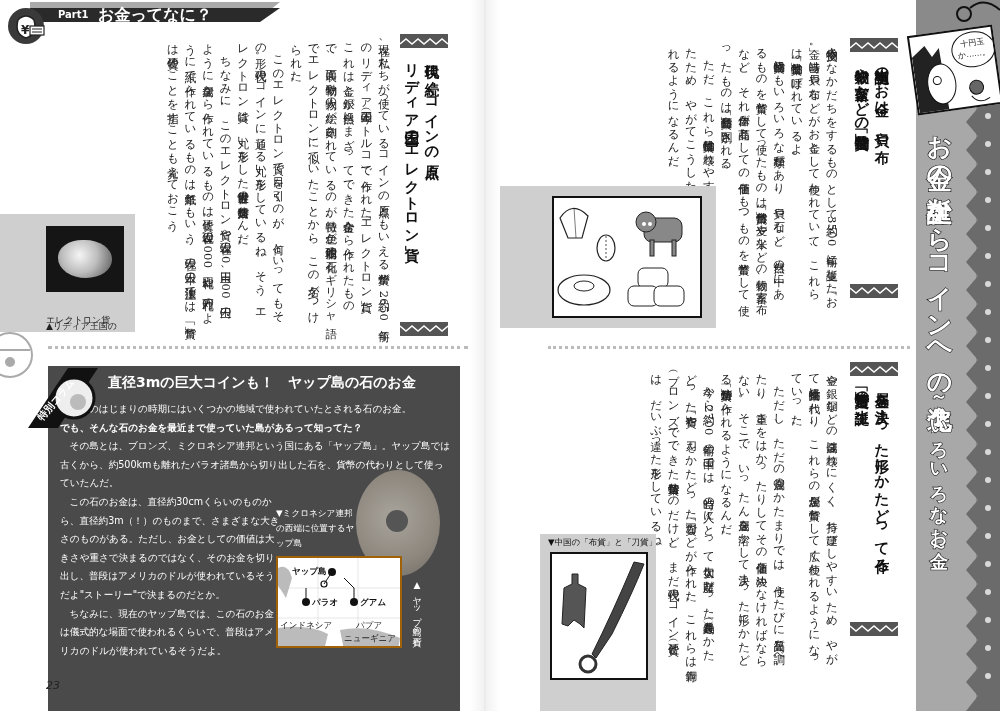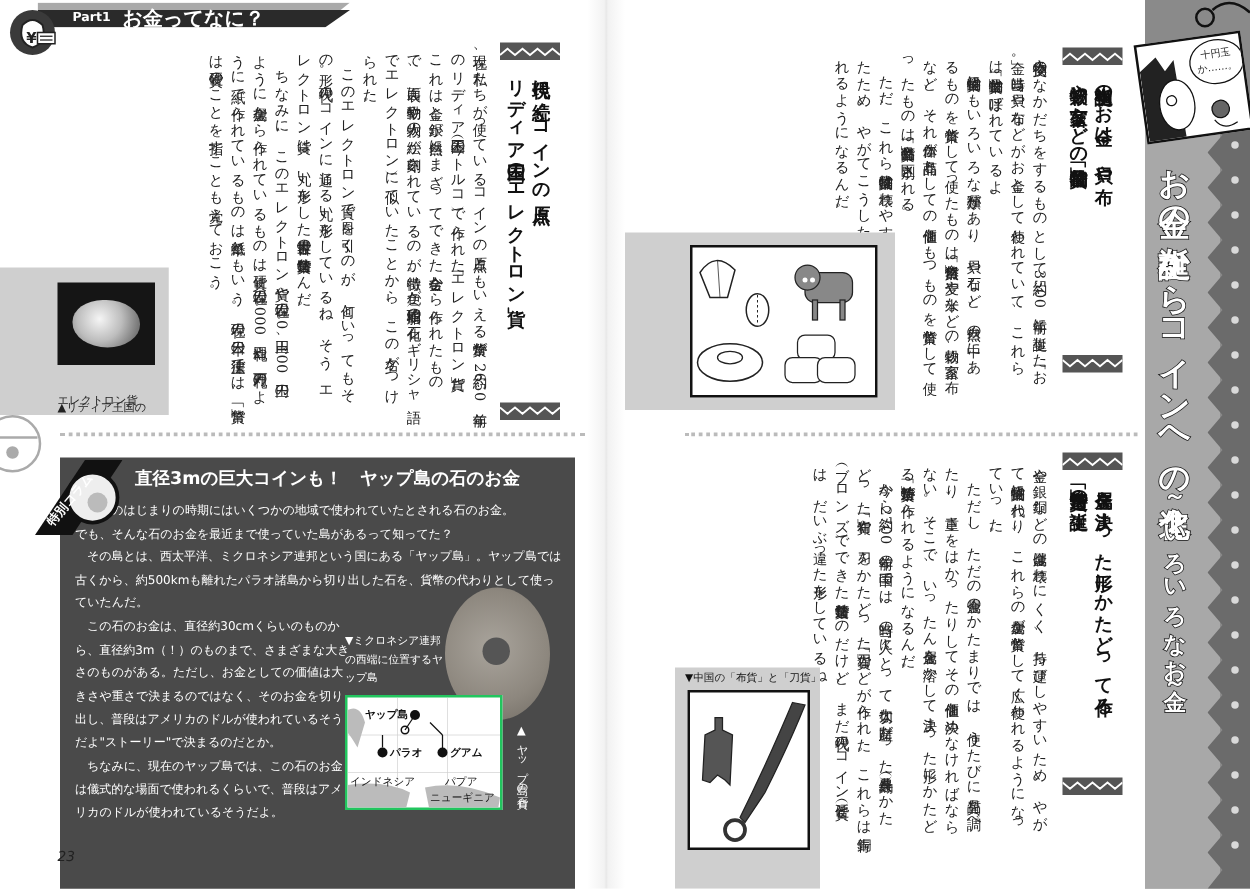--- a/index.html
+++ b/index.html
@@ -31,27 +31,27 @@
   .photo { position: absolute; background: #151515; }
   .coin-shape { position: absolute; border-radius: 45% 50% 48% 52%; background: radial-gradient(circle at 40% 40%,#f5f5f5,#bdbdbd 45%,#777 80%); }
 
   .dotted-sep { position: absolute; height: 0; border-top: 3px dotted #bbb; }
 
   
   .column { position: absolute; left: 48px; top: 366px; width: 412px; height: 378px; background: #4a4a4a; border-radius: 0; }
   .column-title { position: absolute; left: 60px; top: 8px; font-family: "DejaVu Sans", sans-serif; font-weight: bold; font-size: 14px; color: #fff; }
   .column-body { position: absolute; left: 12px; top: 34px; width: 392px; font-family: "DejaVu Sans", sans-serif; font-size: 9.6px; line-height: 18.6px; color: #fff; }
   .column-body p { text-indent: 1em; }
-  .column-body p.noindent { text-indent: 0; }
+  .column-body p.noindent { text-indent: 0; font-weight: bold; }
   .column-left-body { width: 200px; }
   .badge { position: absolute; left: 28px; top: 368px; width: 70px; height: 70px; }
   .stone { position: absolute; left: 356px; top: 470px; width: 84px; height: 106px; border-radius: 50%; background: radial-gradient(circle at 45% 45%,#a9a49c,#8d877e 60%,#6f6a62); }
   .stone-hole { position: absolute; left: 30px; top: 40px; width: 22px; height: 22px; border-radius: 50%; background: #555; }
   .map-caption { position: absolute; left: 276px; top: 506px; width: 80px; font-family: "DejaVu Sans", sans-serif; font-size: 8.6px; line-height: 15px; color: #fff; }
-  .map { position: absolute; left: 276px; top: 556px; width: 126px; height: 92px; background: #fff; border: 2px solid #22c55e; overflow: hidden; }
+  .map { position: absolute; left: 276px; top: 556px; width: 126px; height: 92px; background: #fff; border: 2px solid #a16207; overflow: hidden; }
   .map-label { position: absolute; font-family: "DejaVu Sans", sans-serif; font-size: 8.5px; font-weight: bold; color: #111; white-space: nowrap; }
   .map-label.light { font-weight: normal; }
   .stone-caption { position: absolute; left: 410px; top: 580px; writing-mode: vertical-rl; font-family: "DejaVu Sans", sans-serif; font-size: 9px; color: #fff; }
 
   .page-number { position: absolute; left: 46px; top: 679px; font-family: "DejaVu Sans", sans-serif; font-size: 11px; font-style: italic; color: #222; }
 
   
   .sidebar { position: absolute; left: 916px; top: 0; width: 84px; height: 711px; background: #8a8a8a; }
   .sidebar-light { position: absolute; left: 916px; top: 100px; width: 60px; height: 611px; background: #a8a8a8; }
   .sidebar-zig { position: absolute; left: 966px; top: 100px; width: 34px; height: 611px; }
@@ -121,21 +121,21 @@
   </svg>
 
   <div class="dotted-sep" style="left:48px;top:346px;width:420px;"></div>
 </div>
 
 <div class="column">
   <div class="column-title">直径3mの巨大コインも！　ヤップ島の石のお金</div>
   <div class="column-body">
     <p>お金のはじまりの時期にはいくつかの地域で使われていたとされる石のお金。</p>
     <p class="noindent">でも、そんな石のお金を最近まで使っていた島があるって知ってた？</p>
-    <p>その島とは、西太平洋、ミクロネシア連邦という国にある「ヤップ島」。ヤップ島では古くから、約500kmも離れたパラオ諸島から切り出した石を、貨幣の代わりとして使っていたんだ。</p>
+    <p>その島とは、ブロンズ、ミクロネシア連邦という国にある「ヤップ島」。ヤップ島では古くから、約500kmも離れたパラオ諸島から切り出した石を、貨幣の代わりとして使っていたんだ。</p>
     <div class="column-left-body" style="width:222px;">
       <p>この石のお金は、直径約30cmくらいのものから、直径約3m（！）のものまで、さまざまな大きさのものがある。ただし、お金としての価値は大きさや重さで決まるのではなく、そのお金を切り出し、普段はアメリカのドルが使われているそうだよ"ストーリー"で決まるのだとか。</p>
       <p>ちなみに、現在のヤップ島では、この石のお金は儀式的な場面で使われるくらいで、普段はアメリカのドルが使われているそうだよ。</p>
     </div>
   </div>
 </div>
 
 <svg class="badge" viewBox="0 0 70 70">
   <polygon points="0,60 40,0 70,0 30,60" fill="#111"></polygon>
   <circle cx="46" cy="30" r="20" fill="#eee" stroke="#111" stroke-width="3"></circle>

